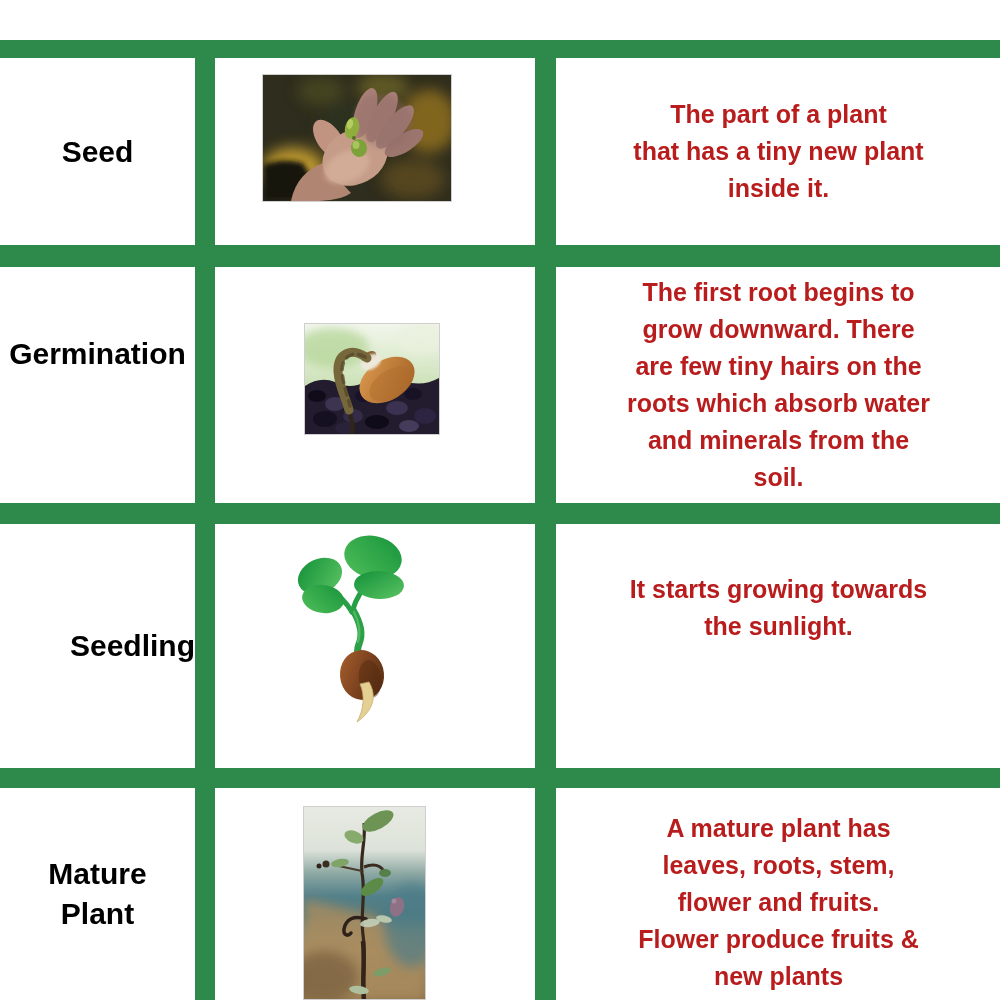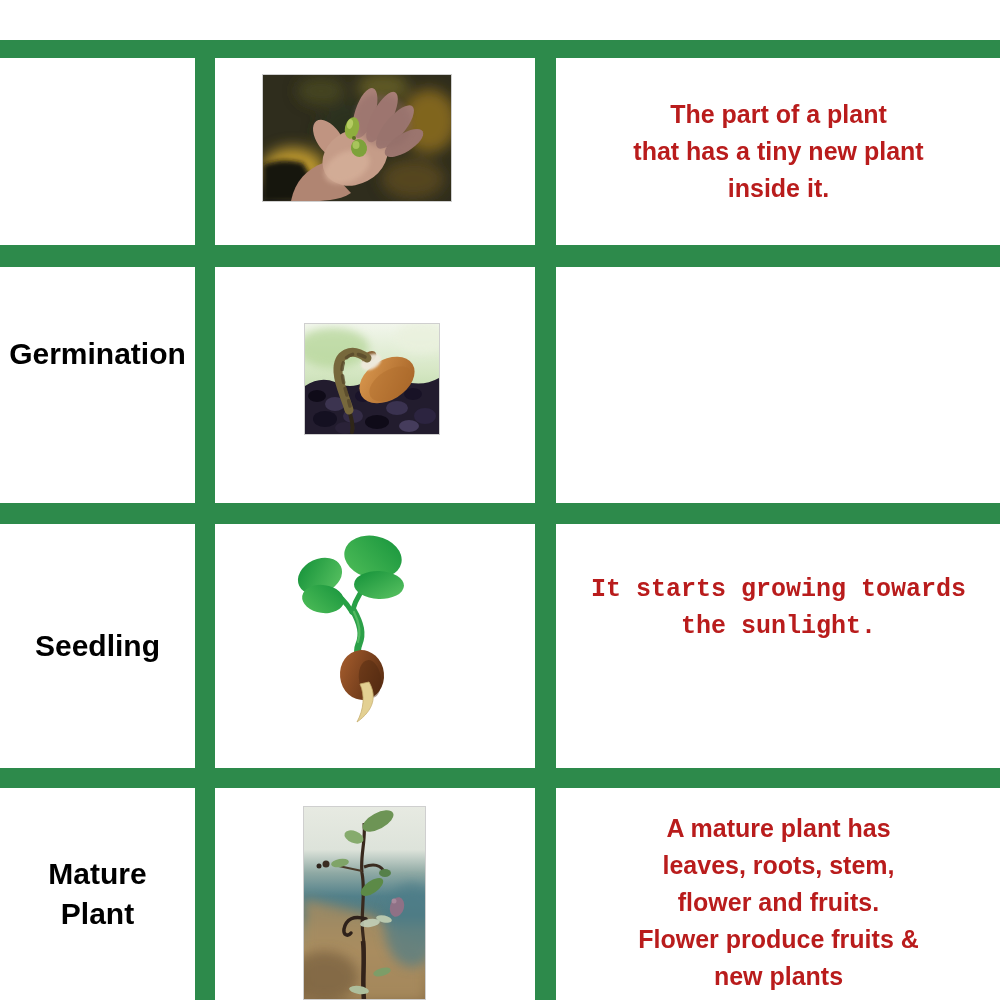--- a/index.html
+++ b/index.html
@@ -37,20 +37,23 @@
 
 <div class="canvas">
 
   <div class="bar hbar" style="top:40px;height:18px;"></div>
   <div class="bar hbar" style="top:245px;height:22px;"></div>
   <div class="bar hbar" style="top:503px;height:21px;"></div>
   <div class="bar hbar" style="top:768px;height:20px;"></div>
   <div class="bar vbar" style="left:195px;width:20px;"></div>
   <div class="bar vbar" style="left:535px;width:21px;"></div>
 
+  <div class="cell-label" style="top:58px;height:187px;">
+    <span>Seed</span>
+  </div>
   <div class="img-box photo" style="left:262px;top:74px;width:190px;height:128px;" role="img" aria-label="photo of an open hand holding two small green seeds">
     <svg width="188" height="126" viewBox="0 0 188 126">
       <defs>
         <filter id="b8" x="-40%" y="-40%" width="180%" height="180%">
             <feGaussianBlur stdDeviation="7"></feGaussianBlur>
           </filter>
         <filter id="b3" x="-40%" y="-40%" width="180%" height="180%">
             <feGaussianBlur stdDeviation="2.5"></feGaussianBlur>
           </filter>
       </defs>
@@ -132,22 +135,30 @@
       </g>
       <path d="M44,86 C46,94 49,100 47,108" stroke="#2f2618" stroke-width="4" fill="none" stroke-linecap="round"></path>
       <ellipse cx="82" cy="56" rx="30" ry="20" fill="url(#gseed)" transform="rotate(-32 82 56)"></ellipse>
       <ellipse cx="86" cy="60" rx="24" ry="14" fill="#b06c2c" opacity="0.45" transform="rotate(-32 86 60)"></ellipse>
       <ellipse cx="64" cy="33" rx="8" ry="5" fill="#8a6034" transform="rotate(-30 64 33)"></ellipse>
       <ellipse cx="66" cy="38" rx="11" ry="7" fill="#efe9dc" opacity="0.95" transform="rotate(-30 66 38)" filter="url(#gb1)"></ellipse>
       <path d="M62,34 C46,22 32,30 33,48 C34,62 40,72 44,86" stroke="#77683c" stroke-width="9" fill="none" stroke-linecap="round"></path>
       <path d="M60,33 C48,26 37,32 37,47 C38,60 42,70 45,82" stroke="#57492a" stroke-width="3.5" fill="none" stroke-linecap="round" stroke-dasharray="7 6" opacity="0.8"></path>
     </svg>
   </div>
-
-  <div class="cell-label" style="top:524px;height:244px;">
+  <div class="cell-desc v-center" style="top:267px;height:236px;">
+    <span>The first root begins to
+grow downward. There
+are few tiny hairs on the
+roots which absorb water
+and minerals from the
+soil.</span>
+  </div>
+
+  <div class="cell-label" style="top:524px;height:244px;justify-content:flex-end;">
     <span>Seedling</span>
   </div>
   <div class="img-box" style="left:296px;top:532px;width:112px;height:192px;" role="img" aria-label="illustration of a sprout with green leaves, brown seed and pale root">
     <svg width="112" height="192" viewBox="0 0 112 192">
       <defs>
         <linearGradient id="leafG" x1="0" y1="0" x2="1" y2="1">
           <stop offset="0" stop-color="#129038"></stop>
             <stop offset="1" stop-color="#5cc463"></stop>
         </linearGradient>
         <linearGradient id="leafG2" x1="1" y1="0" x2="0" y2="1">
@@ -165,21 +176,21 @@
       <ellipse cx="27" cy="67" rx="21" ry="14" fill="url(#leafG2)" transform="rotate(8 27 67)"></ellipse>
       <ellipse cx="77" cy="25" rx="29" ry="21" fill="url(#leafG2)" transform="rotate(12 77 25)"></ellipse>
       <ellipse cx="83" cy="53" rx="25" ry="14" fill="url(#leafG)" transform="rotate(2 83 53)"></ellipse>
       <path d="M57,78 C65,92 67,102 63,112 C61,117 61,121 63,125" stroke="#2ba048" stroke-width="7" fill="none" stroke-linecap="round"></path>
       <path d="M58,80 C64,92 65,101 62,110" stroke="#5ec168" stroke-width="2.2" fill="none" stroke-linecap="round" opacity="0.8"></path>
       <ellipse cx="66" cy="143" rx="22" ry="25" fill="url(#seedG)" transform="rotate(-6 66 143)"></ellipse>
       <ellipse cx="74" cy="147" rx="11" ry="19" fill="#4e2810" opacity="0.45" transform="rotate(-8 74 147)"></ellipse>
       <path d="M73,150 C81,164 78,178 61,190 C68,177 69,163 64,152 Z" fill="#e3d092" stroke="#c6ae6e" stroke-width="0.8"></path>
     </svg>
   </div>
-  <div class="cell-desc" style="top:524px;height:244px;padding-top:47px;box-sizing:border-box;font-family:Liberation Mono, monospace;">
+  <div class="cell-desc" style="top:524px;height:244px;padding-top:47px;box-sizing:border-box;">
     <span>It starts growing towards
 the sunlight.</span>
   </div>
 
   <div class="cell-label" style="top:788px;height:212px;">
     <span>Mature
 Plant</span>
   </div>
   <div class="img-box photo" style="left:303px;top:806px;width:123px;height:194px;" role="img" aria-label="photo of a young mature plant stem with leaves outdoors">
     <svg width="121" height="194" viewBox="0 0 121 194">

